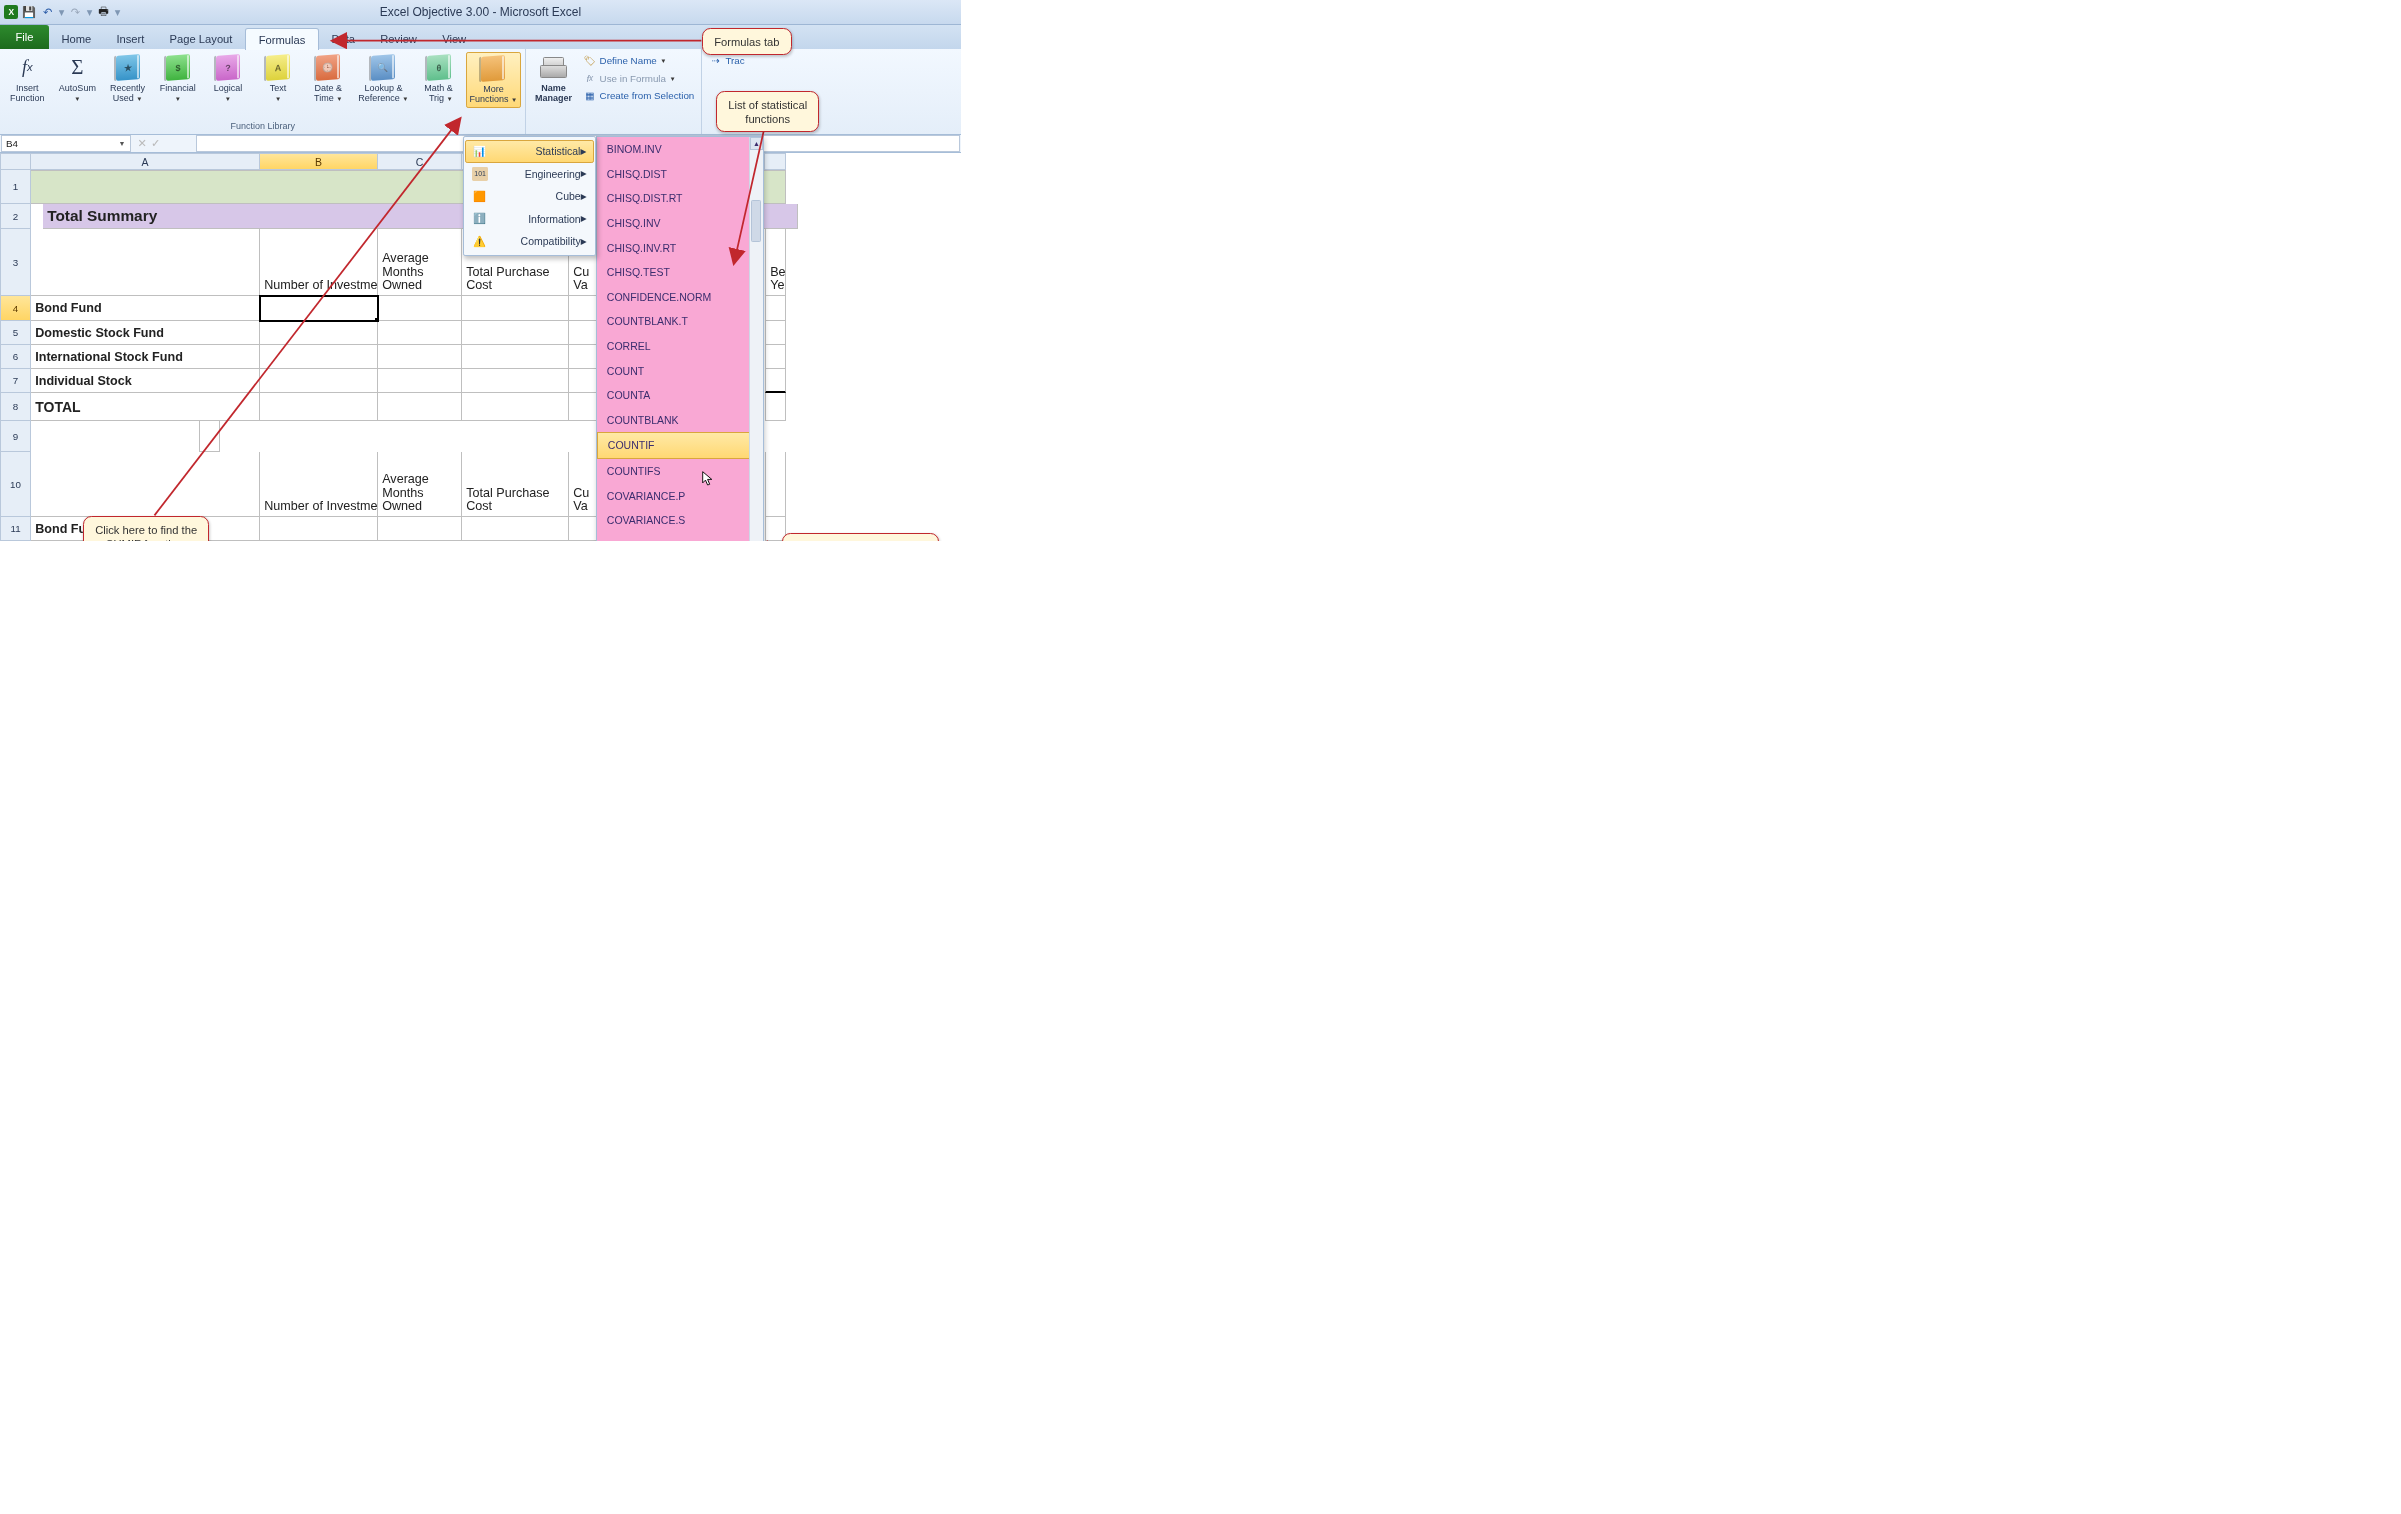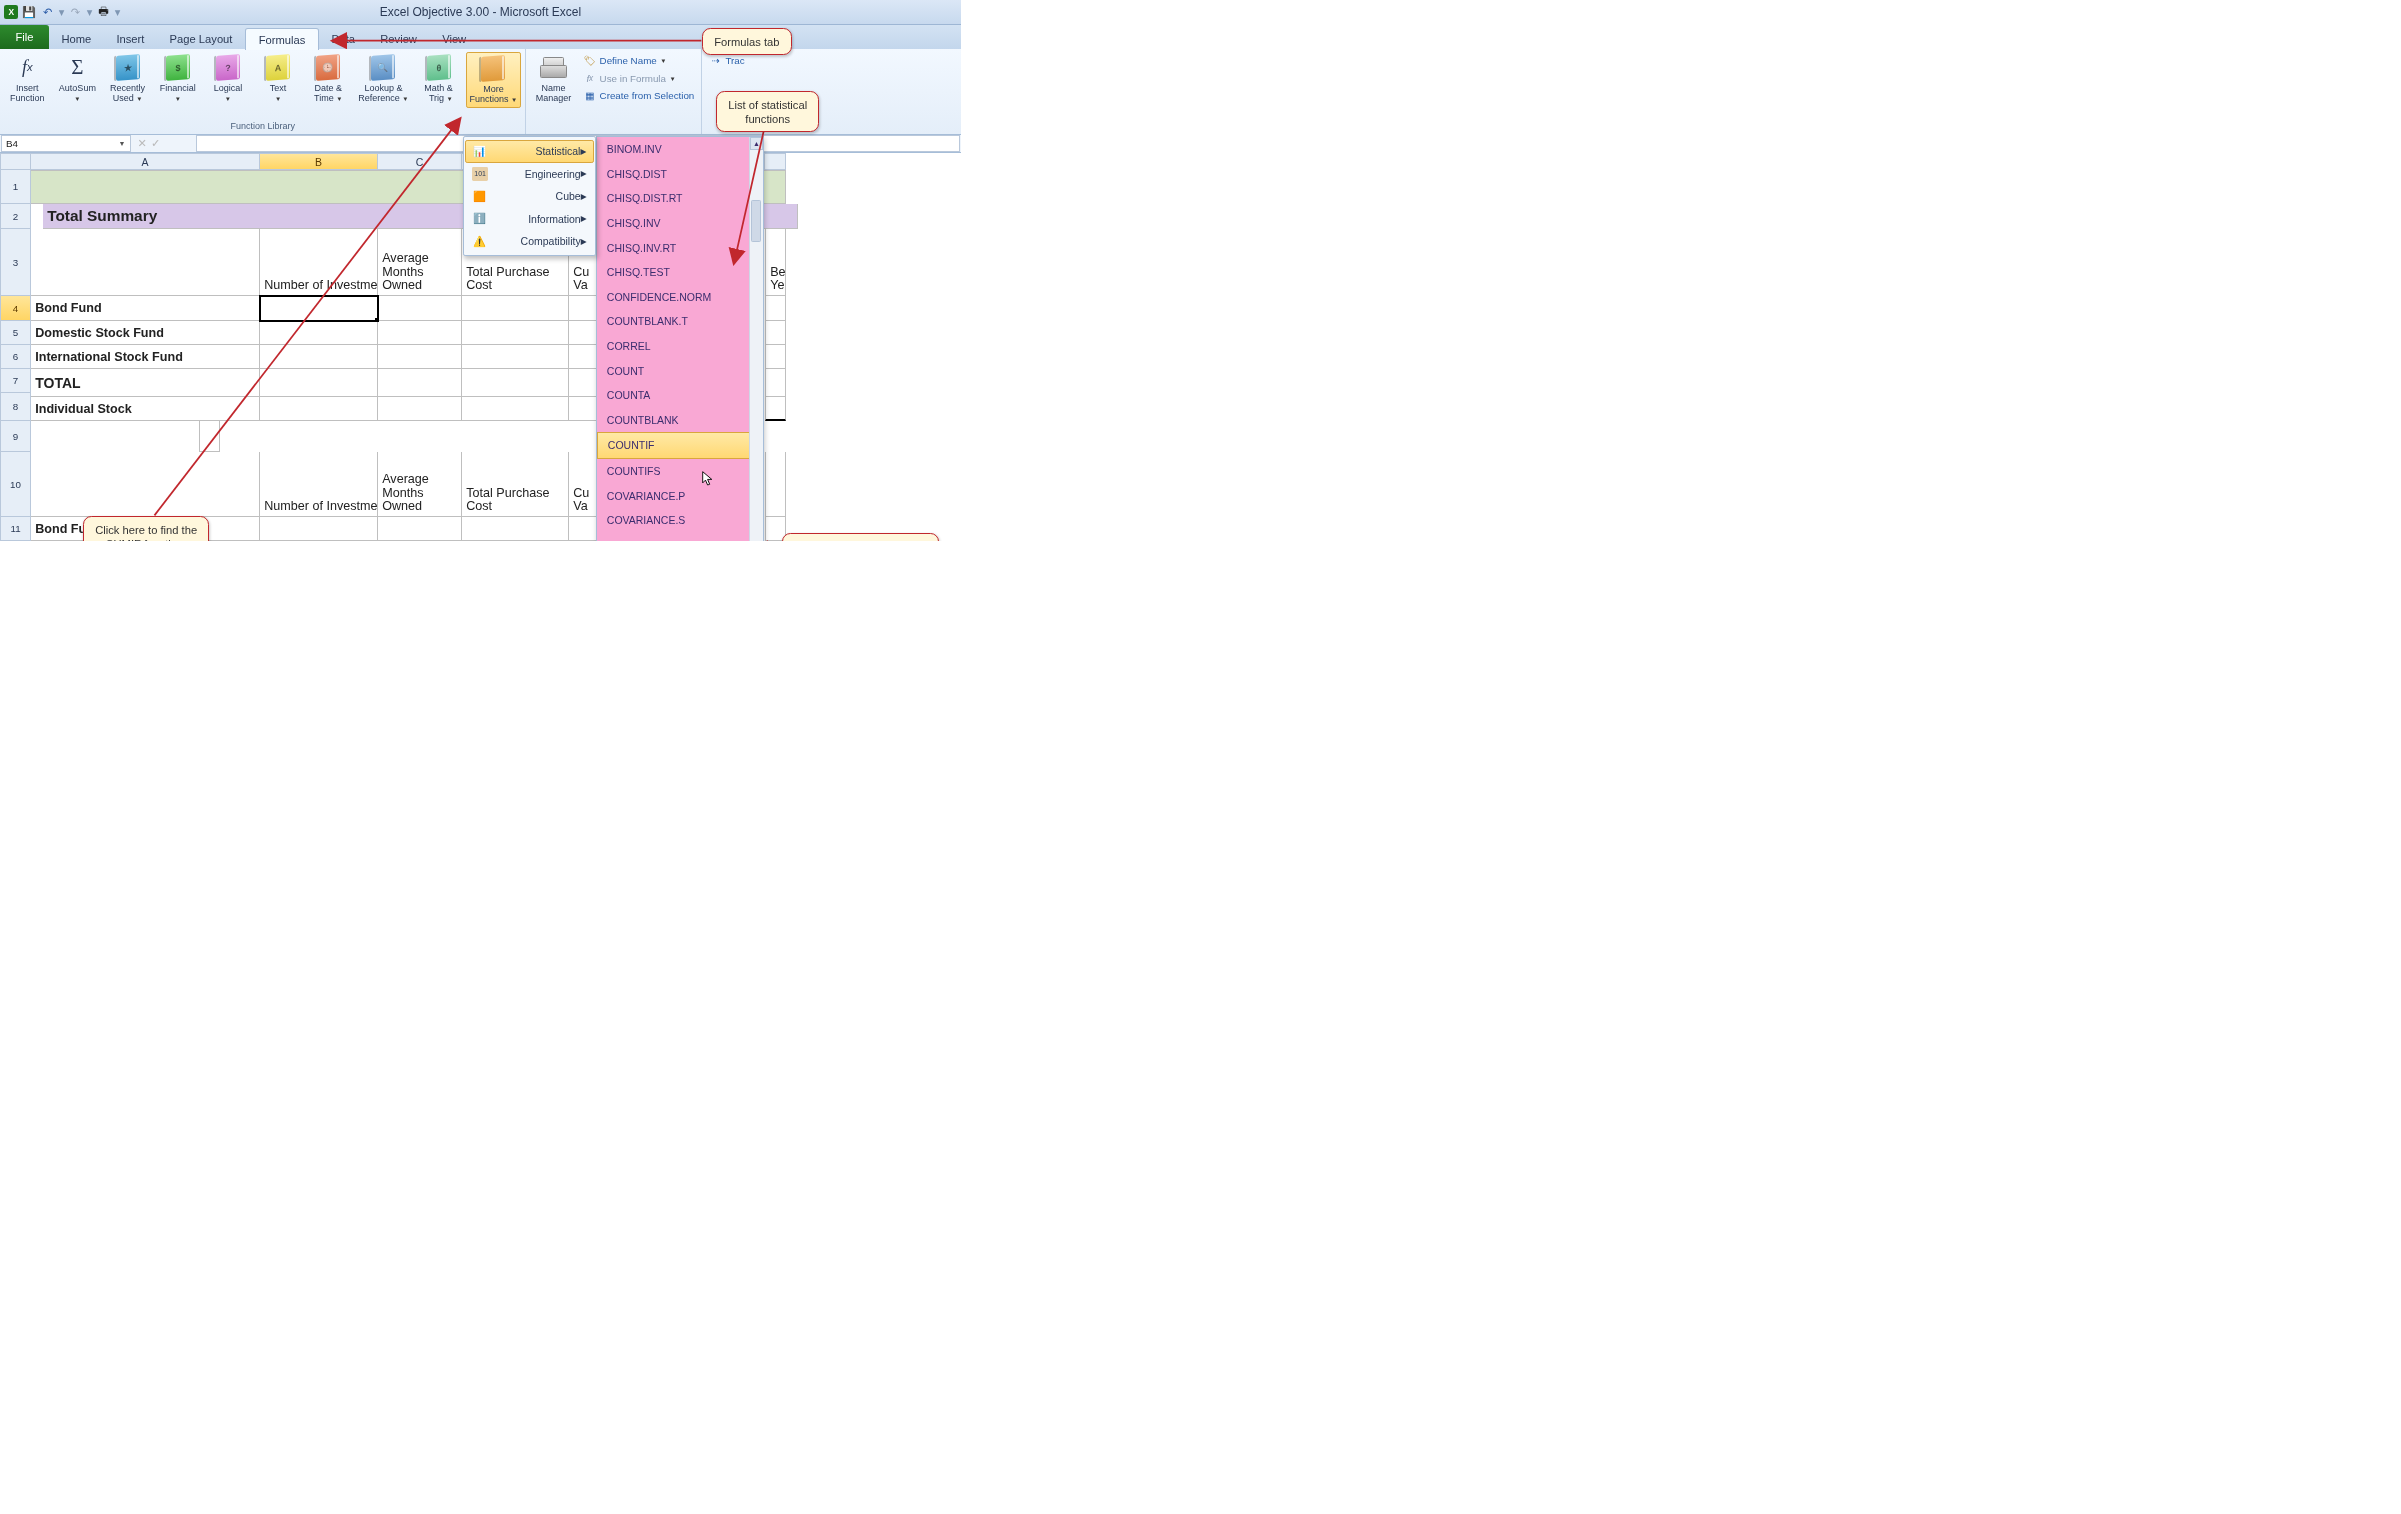--- a/index.html
+++ b/index.html
@@ -257,21 +257,21 @@
 
     <div class="group" style="flex:0 0 auto;">
       <div class="row" style="align-items:flex-start;">
         <div class="big">
           <div class="ic">
               <div class="gearHead">
                 <div class="top"></div>
                 <div class="base"></div>
               </div>
             </div>
-          <div class="txt" style="white-space:pre;">Name
+          <div class="txt" style="white-space:pre;font-weight:bold;">Name
 Manager</div>
         </div>
         <div style="display:flex;flex-direction:column;gap:2.1px;padding-top:1.4px;">
           <div class="mini">
               <span class="ic" style="color:#b88a2b;">🏷</span>
               <span>Define Name</span> 
               <span class="dd">▼</span>
             </div>
           <div class="mini" style="color:#8a9ab0;">
               <span class="ic" style="font-style:italic;color:#8a9ab0;">f<sub>x</sub></span>
@@ -386,38 +386,38 @@
         </div>
         <div class="row" style="height:24px;">
           <div class="cell bold" style="width:229px;">International Stock Fund</div>
           <div class="cell" style="width:118px;"></div>
           <div class="cell" style="width:84px;"></div>
           <div class="cell" style="width:107px;"></div>
           <div class="cell" style="width:28px;border-right:none;"></div>
           <div class="cell" style="width:168px;border:none;"></div>
           <div class="cell" style="width:21px;border-left:0.7px solid #bfbfbf;"></div>
         </div>
+        <div class="row" style="height:24px;">
+          <div class="cell bold" style="width:229px;">Individual Stock</div>
+          <div class="cell" style="width:118px;"></div>
+          <div class="cell" style="width:84px;"></div>
+          <div class="cell" style="width:107px;"></div>
+          <div class="cell" style="width:28px;border-right:none;"></div>
+          <div class="cell" style="width:168px;border:none;"></div>
+          <div class="cell" style="width:21px;border-left:0.7px solid #bfbfbf;border-bottom:2.1px solid #000;"></div>
+        </div>
+
         <div class="row" style="height:28px;">
           <div class="cell bold" style="width:229px;font-size:14px;">TOTAL</div>
           <div class="cell" style="width:118px;"></div>
           <div class="cell" style="width:84px;"></div>
           <div class="cell" style="width:107px;"></div>
           <div class="cell" style="width:28px;border-right:none;"></div>
           <div class="cell" style="width:168px;border:none;"></div>
           <div class="cell" style="width:21px;border-left:0.7px solid #bfbfbf;"></div>
-        </div>
-
-        <div class="row" style="height:24px;">
-          <div class="cell bold" style="width:229px;">Individual Stock</div>
-          <div class="cell" style="width:118px;"></div>
-          <div class="cell" style="width:84px;"></div>
-          <div class="cell" style="width:107px;"></div>
-          <div class="cell" style="width:28px;border-right:none;"></div>
-          <div class="cell" style="width:168px;border:none;"></div>
-          <div class="cell" style="width:21px;border-left:0.7px solid #bfbfbf;border-bottom:2.1px solid #000;"></div>
         </div>
 
         <div class="row" style="height:31px;">
           <div class="cell" style="width:168px;border:none;"></div>
           <div class="cell" style="width:21px;border-left:0.7px solid #bfbfbf;"></div>
         </div>
 
         <div class="row" style="height:65px;">
           <div class="cell" style="width:229px;"></div>
           <div class="cell hdrTxt" style="width:118px;align-items:flex-end;">Number of Investments</div>

